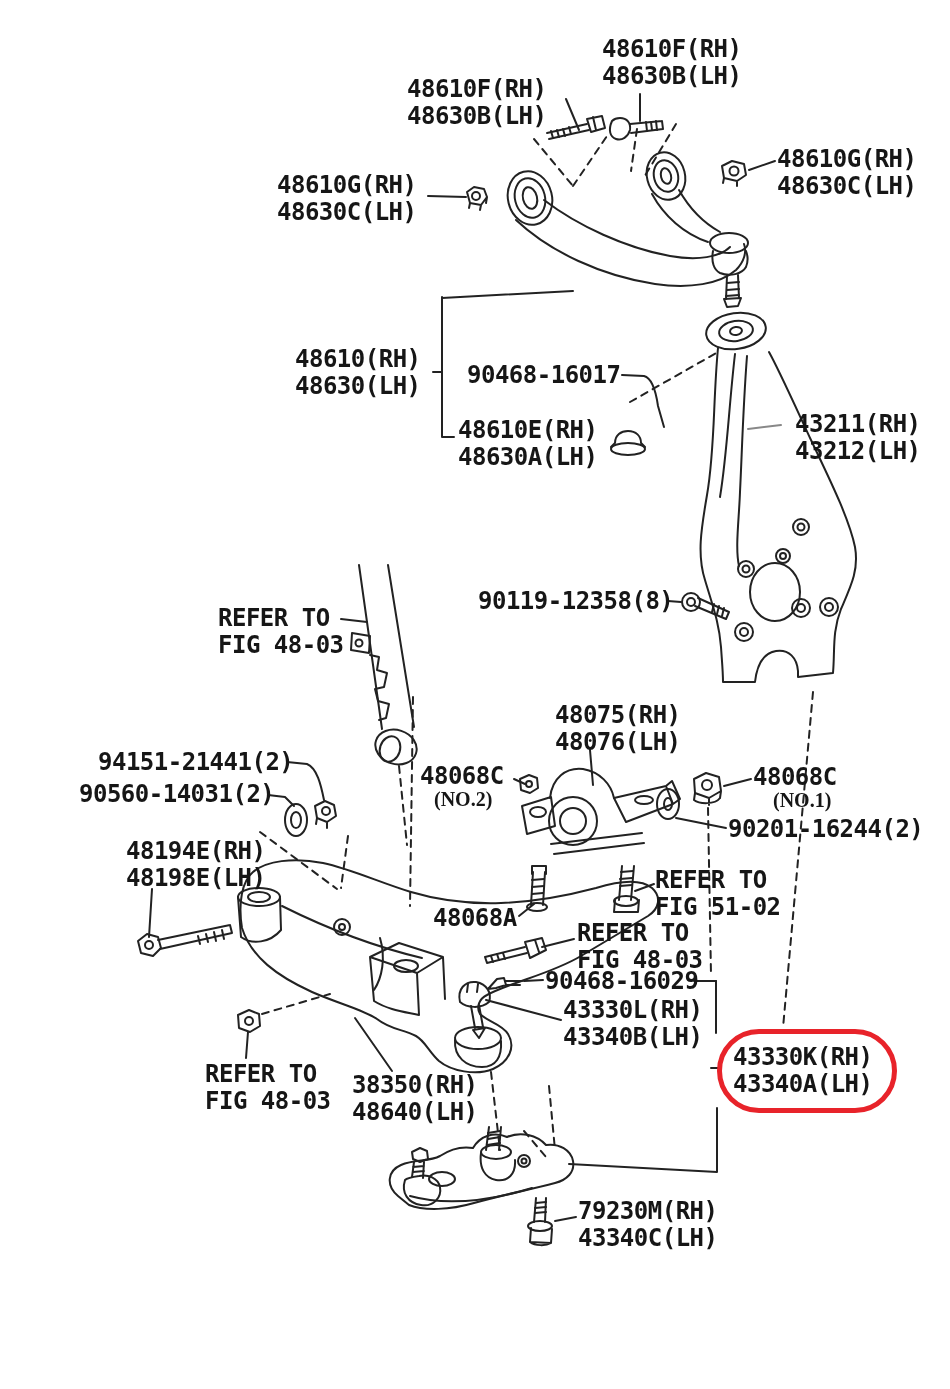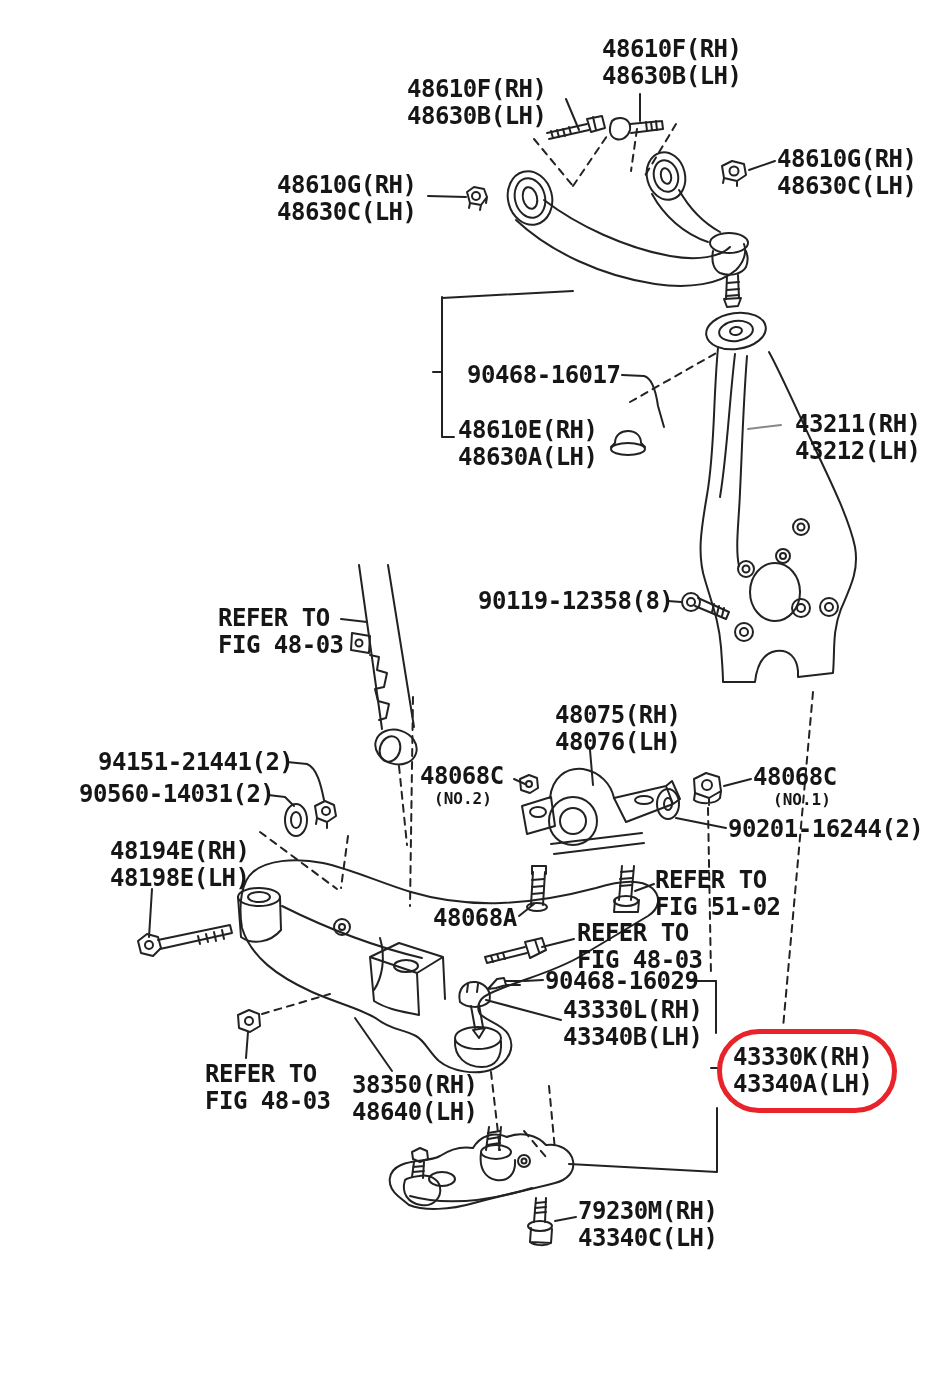--- a/index.html
+++ b/index.html
@@ -2,21 +2,21 @@
 <html><head>
 <meta charset="utf-8">
 <style>
   html,body{margin:0;padding:0;background:#fff;}
   #stage{position:relative;width:950px;height:1264px;background:#fff;overflow:hidden;
          font-family:"DejaVu Sans Mono",monospace;margin-left:30px;}
   #art{position:absolute;left:0;top:0;}
   .lbl{position:absolute;font-weight:bold;font-size:24px;line-height:27px;
        letter-spacing:-0.5px;color:#161616;white-space:pre;}
   .lbl span{display:block;}
-  .lbl .sub{font-size:16px;line-height:18px;letter-spacing:0;}
+  .lbl .sub{font-size:20px;line-height:18px;letter-spacing:0;font-family:Liberation Serif, serif;}
   .pad14{padding-left:14px;} .pad20{padding-left:20px;}
   #highlight-oval{position:absolute;left:687px;top:1029px;width:180px;height:84px;
        border:5px solid #e8232a;border-radius:44px;box-sizing:border-box;}
   #figure-number{position:absolute;left:871px;top:1360px;font-family:"DejaVu Sans",sans-serif;
        font-size:15px;color:#3d3d3d;letter-spacing:1px;}
 </style>
 </head>
 <body>
 
 <div id="stage">
@@ -248,32 +248,33 @@
     </g>
   </g>
 </svg>
 
 <div id="highlight-oval" style="border-color: rgb(232, 35, 42);"></div>
 
 <div class="lbl" style="left:572px;top:36px"><span>48610F(RH)</span><span>48630B(LH)</span></div>
 <div class="lbl" style="left:377px;top:76px"><span>48610F(RH)</span><span>48630B(LH)</span></div>
 <div class="lbl" style="left:747px;top:146px"><span>48610G(RH)</span><span>48630C(LH)</span></div>
 <div class="lbl" style="left:247px;top:172px"><span>48610G(RH)</span><span>48630C(LH)</span></div>
+<div class="lbl" style="left:265px;top:346px"><span>48610(RH)</span><span>48630(LH)</span></div>
 <div class="lbl" style="left:437px;top:362px"><span>90468-16017</span></div>
 <div class="lbl" style="left:428px;top:417px"><span>48610E(RH)</span><span>48630A(LH)</span></div>
 <div class="lbl" style="left:765px;top:411px"><span>43211(RH)</span><span>43212(LH)</span></div>
 <div class="lbl" style="left:448px;top:588px"><span>90119-12358(8)</span></div>
 <div class="lbl" style="left:188px;top:605px"><span>REFER TO</span><span>FIG 48-03</span></div>
 <div class="lbl" style="left:525px;top:702px"><span>48075(RH)</span><span>48076(LH)</span></div>
 <div class="lbl" style="left:390px;top:763px"><span>48068C</span><span class="sub pad14">(NO.2)</span></div>
 <div class="lbl" style="left:723px;top:764px"><span>48068C</span><span class="sub pad20">(NO.1)</span></div>
 <div class="lbl" style="left:698px;top:816px"><span>90201-16244(2)</span></div>
 <div class="lbl" style="left:68px;top:749px"><span>94151-21441(2)</span></div>
 <div class="lbl" style="left:49px;top:781px"><span>90560-14031(2)</span></div>
-<div class="lbl" style="left:80px;top:838px"><span>48194E(RH)</span><span>48198E(LH)</span></div>
+<div class="lbl" style="left:96px;top:838px"><span>48194E(RH)</span><span>48198E(LH)</span></div>
 <div class="lbl" style="left:403px;top:905px"><span>48068A</span></div>
 <div class="lbl" style="left:625px;top:867px"><span>REFER TO</span><span>FIG 51-02</span></div>
 <div class="lbl" style="left:547px;top:920px"><span>REFER TO</span><span>FIG 48-03</span></div>
 <div class="lbl" style="left:515px;top:968px"><span>90468-16029</span></div>
 <div class="lbl" style="left:533px;top:997px"><span>43330L(RH)</span><span>43340B(LH)</span></div>
 <div class="lbl" style="left:703px;top:1044px"><span>43330K(RH)</span><span>43340A(LH)</span></div>
 <div class="lbl" style="left:175px;top:1061px"><span>REFER TO</span><span>FIG 48-03</span></div>
 <div class="lbl" style="left:322px;top:1072px"><span>38350(RH)</span><span>48640(LH)</span></div>
 <div class="lbl" style="left:548px;top:1198px"><span>79230M(RH)</span><span>43340C(LH)</span></div>
 

